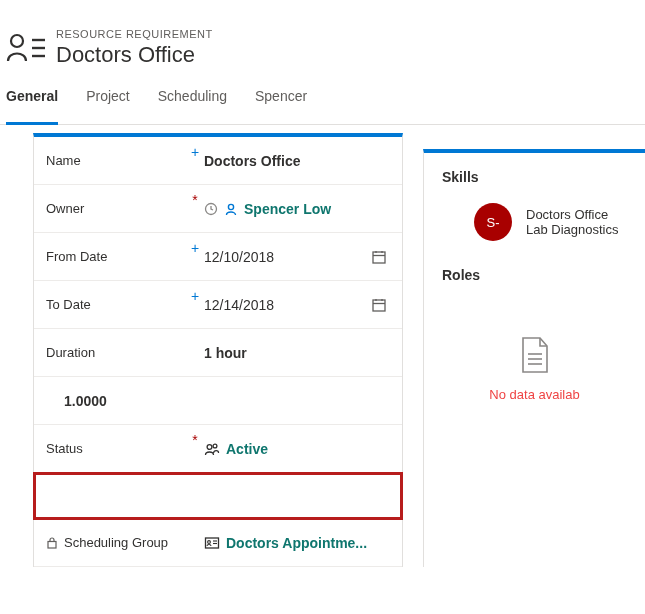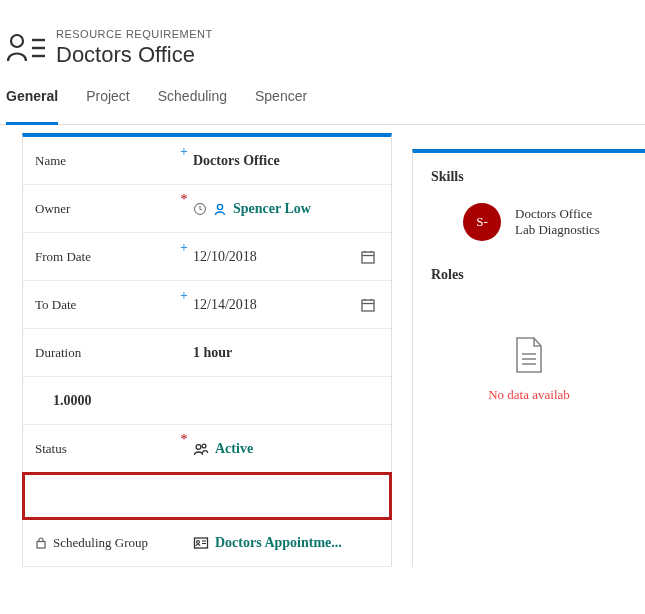--- a/index.html
+++ b/index.html
@@ -48,22 +48,21 @@
   .tab.active {
     color: #323130;
     font-weight: 600;
     border-bottom-color: #0078d4;
   }
 
   
   .content {
     display: flex;
     gap: 20px;
-    padding: 8px 0 0 4px;
-    font-family: Liberation Serif, serif;
+    padding: 8px 0 0 15px;
   }
   .panel {
     border-top: 4px solid #0078d4;
     background: #fff;
   }
   .left-panel {
     margin-left: 18px;
     width: 370px;
     border-left: 1px solid #e1dfdd;
     border-right: 1px solid #e1dfdd;

